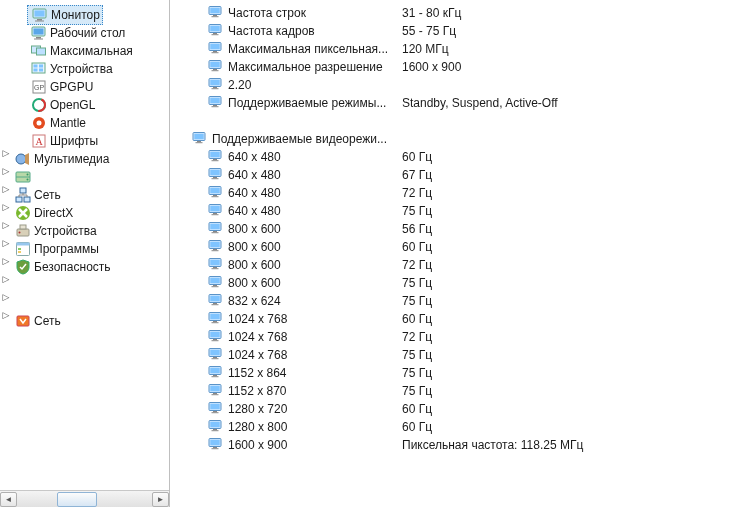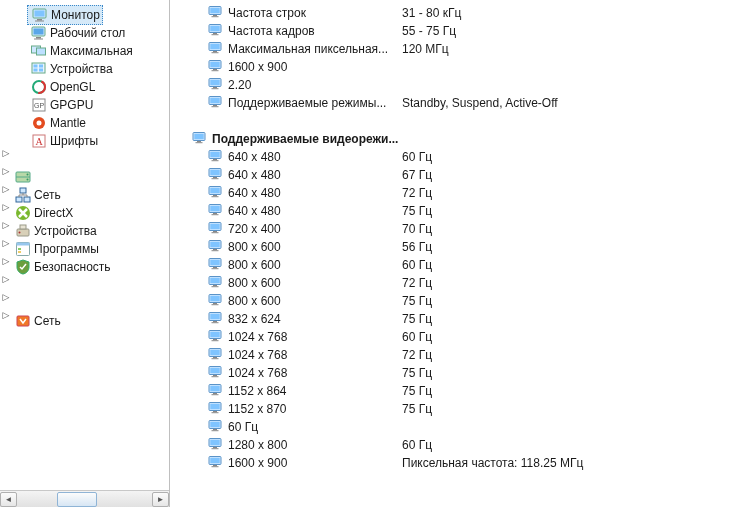--- a/index.html
+++ b/index.html
@@ -101,21 +101,21 @@
     display: flex;
     align-items: flex-end;
     height: 18px;
     padding-left: 22px;
   }
   .row.nested { padding-left: 38px; }
   .row .icon { width:16px; height:16px; display:inline-flex;align-items:center;justify-content:center; margin-right:4px; flex-shrink:0;}
   .row .k { width: 190px; }
   .row.nested .k { width: 174px; }
   .row .v { }
-  .section-row .k { font-weight: 700; }
+  .section-row .k { font-weight: 400; }
   
   svg { display:block; }
 </style>
 </head>
 <body>
 
 <div class="sidebar">
   <div class="tree" id="tree">
       <div class="tree-item indent-2 selected">
         <span class="exp"></span>
@@ -170,44 +170,44 @@
             </svg>
           </span>
           <span class="lbl">Устройства</span>
         </span>
       </div>
       <div class="tree-item indent-2">
         <span class="exp"></span>
         <span class="lbl-wrap">
           <span class="icon">
             <svg width="16" height="16" viewBox="0 0 16 16">
+              <rect x="2" y="2" width="12" height="12" fill="#fff" stroke="#888"></rect>
+              <text x="8" y="11" font-size="7" text-anchor="middle" fill="#555" font-family="Arial">GP</text>
+            </svg>
+          </span>
+          <span class="lbl">GPGPU</span>
+        </span>
+      </div>
+      <div class="tree-item indent-2">
+        <span class="exp"></span>
+        <span class="lbl-wrap">
+          <span class="icon">
+            <svg width="16" height="16" viewBox="0 0 16 16">
               <circle cx="8" cy="8" r="6" fill="none" stroke="#2a7" stroke-width="2"></circle>
               <circle cx="8" cy="8" r="6" fill="none" stroke="#d33" stroke-width="2" stroke-dasharray="10 20"></circle>
             </svg>
           </span>
           <span class="lbl">OpenGL</span>
         </span>
       </div>
       <div class="tree-item indent-2">
         <span class="exp"></span>
         <span class="lbl-wrap">
           <span class="icon">
             <svg width="16" height="16" viewBox="0 0 16 16">
-              <rect x="2" y="2" width="12" height="12" fill="#fff" stroke="#888"></rect>
-              <text x="8" y="11" font-size="7" text-anchor="middle" fill="#555" font-family="Arial">GP</text>
-            </svg>
-          </span>
-          <span class="lbl">GPGPU</span>
-        </span>
-      </div>
-      <div class="tree-item indent-2">
-        <span class="exp"></span>
-        <span class="lbl-wrap">
-          <span class="icon">
-            <svg width="16" height="16" viewBox="0 0 16 16">
               <circle cx="8" cy="8" r="6" fill="#e34b1f"></circle>
               <circle cx="8" cy="8" r="2.5" fill="#fff"></circle>
             </svg>
           </span>
           <span class="lbl">Mantle</span>
         </span>
       </div>
       <div class="tree-item indent-2">
         <span class="exp"></span>
         <span class="lbl-wrap">
@@ -215,20 +215,29 @@
             <svg width="16" height="16" viewBox="0 0 16 16">
               <rect x="2" y="2" width="12" height="12" fill="#fff" stroke="#c77"></rect>
               <text x="8" y="12" font-size="10" text-anchor="middle" fill="#c33" font-family="serif">A</text>
             </svg>
           </span>
           <span class="lbl">Шрифты</span>
         </span>
       </div>
       <div class="tree-item indent-1">
         <span class="exp">▷</span>
+        <span class="lbl-wrap">
+          <span class="icon">
+            <svg width="16" height="16" viewBox="0 0 16 16">
+              <circle cx="6" cy="8" r="5" fill="#8ab6e8" stroke="#369"></circle>
+              <path d="M10 4 L14 2 L14 14 L10 12 Z" fill="#c9965a"></path>
+            </svg>
+          </span>
+          <span class="lbl">Мультимедиа</span>
+        </span>
       </div>
       <div class="tree-item indent-1">
         <span class="exp">▷</span>
         <span class="lbl-wrap">
           <span class="icon">
             <svg width="16" height="16" viewBox="0 0 16 16">
               <rect x="1" y="3" width="14" height="10" rx="1" fill="#b8d8a8" stroke="#5a8"></rect>
               <rect x="1" y="7.5" width="14" height="1" fill="#5a8"></rect>
               <circle cx="12.5" cy="5.5" r="1" fill="#396"></circle>
               <circle cx="12.5" cy="10.5" r="1" fill="#396"></circle>
@@ -367,20 +376,21 @@
     </div>
     <div class="row nested">
       <span class="icon">
         <svg width="16" height="16" viewBox="0 0 16 16">
           <rect x="1" y="2.5" width="12" height="8" rx="1" fill="#cfe8ff" stroke="#5a93c8"></rect>
           <rect x="2.3" y="3.8" width="9.4" height="5.4" fill="#7fc4ff"></rect>
           <rect x="5" y="11" width="4" height="1.2" fill="#888"></rect>
           <rect x="3.5" y="12.2" width="7" height="1" fill="#888"></rect>
         </svg>
       </span>
+      <span class="k">Максимальное разрешение</span>
       <span class="v">1600 x 900</span>
     </div>
     <div class="row nested">
       <span class="icon">
         <svg width="16" height="16" viewBox="0 0 16 16">
           <rect x="1" y="2.5" width="12" height="8" rx="1" fill="#cfe8ff" stroke="#5a93c8"></rect>
           <rect x="2.3" y="3.8" width="9.4" height="5.4" fill="#7fc4ff"></rect>
           <rect x="5" y="11" width="4" height="1.2" fill="#888"></rect>
           <rect x="3.5" y="12.2" width="7" height="1" fill="#888"></rect>
         </svg>
@@ -461,32 +471,20 @@
     </div>
     <div class="row nested">
       <span class="icon">
         <svg width="16" height="16" viewBox="0 0 16 16">
           <rect x="1" y="2.5" width="12" height="8" rx="1" fill="#cfe8ff" stroke="#5a93c8"></rect>
           <rect x="2.3" y="3.8" width="9.4" height="5.4" fill="#7fc4ff"></rect>
           <rect x="5" y="11" width="4" height="1.2" fill="#888"></rect>
           <rect x="3.5" y="12.2" width="7" height="1" fill="#888"></rect>
         </svg>
       </span>
-      <span class="k">720 x 400</span>
-      <span class="v">70 Гц</span>
-    </div>
-    <div class="row nested">
-      <span class="icon">
-        <svg width="16" height="16" viewBox="0 0 16 16">
-          <rect x="1" y="2.5" width="12" height="8" rx="1" fill="#cfe8ff" stroke="#5a93c8"></rect>
-          <rect x="2.3" y="3.8" width="9.4" height="5.4" fill="#7fc4ff"></rect>
-          <rect x="5" y="11" width="4" height="1.2" fill="#888"></rect>
-          <rect x="3.5" y="12.2" width="7" height="1" fill="#888"></rect>
-        </svg>
-      </span>
       <span class="k">800 x 600</span>
       <span class="v">56 Гц</span>
     </div>
     <div class="row nested">
       <span class="icon">
         <svg width="16" height="16" viewBox="0 0 16 16">
           <rect x="1" y="2.5" width="12" height="8" rx="1" fill="#cfe8ff" stroke="#5a93c8"></rect>
           <rect x="2.3" y="3.8" width="9.4" height="5.4" fill="#7fc4ff"></rect>
           <rect x="5" y="11" width="4" height="1.2" fill="#888"></rect>
           <rect x="3.5" y="12.2" width="7" height="1" fill="#888"></rect>
@@ -593,20 +591,21 @@
     </div>
     <div class="row nested">
       <span class="icon">
         <svg width="16" height="16" viewBox="0 0 16 16">
           <rect x="1" y="2.5" width="12" height="8" rx="1" fill="#cfe8ff" stroke="#5a93c8"></rect>
           <rect x="2.3" y="3.8" width="9.4" height="5.4" fill="#7fc4ff"></rect>
           <rect x="5" y="11" width="4" height="1.2" fill="#888"></rect>
           <rect x="3.5" y="12.2" width="7" height="1" fill="#888"></rect>
         </svg>
       </span>
+      <span class="k">1280 x 720</span>
       <span class="v">60 Гц</span>
     </div>
     <div class="row nested">
       <span class="icon">
         <svg width="16" height="16" viewBox="0 0 16 16">
           <rect x="1" y="2.5" width="12" height="8" rx="1" fill="#cfe8ff" stroke="#5a93c8"></rect>
           <rect x="2.3" y="3.8" width="9.4" height="5.4" fill="#7fc4ff"></rect>
           <rect x="5" y="11" width="4" height="1.2" fill="#888"></rect>
           <rect x="3.5" y="12.2" width="7" height="1" fill="#888"></rect>
         </svg>

